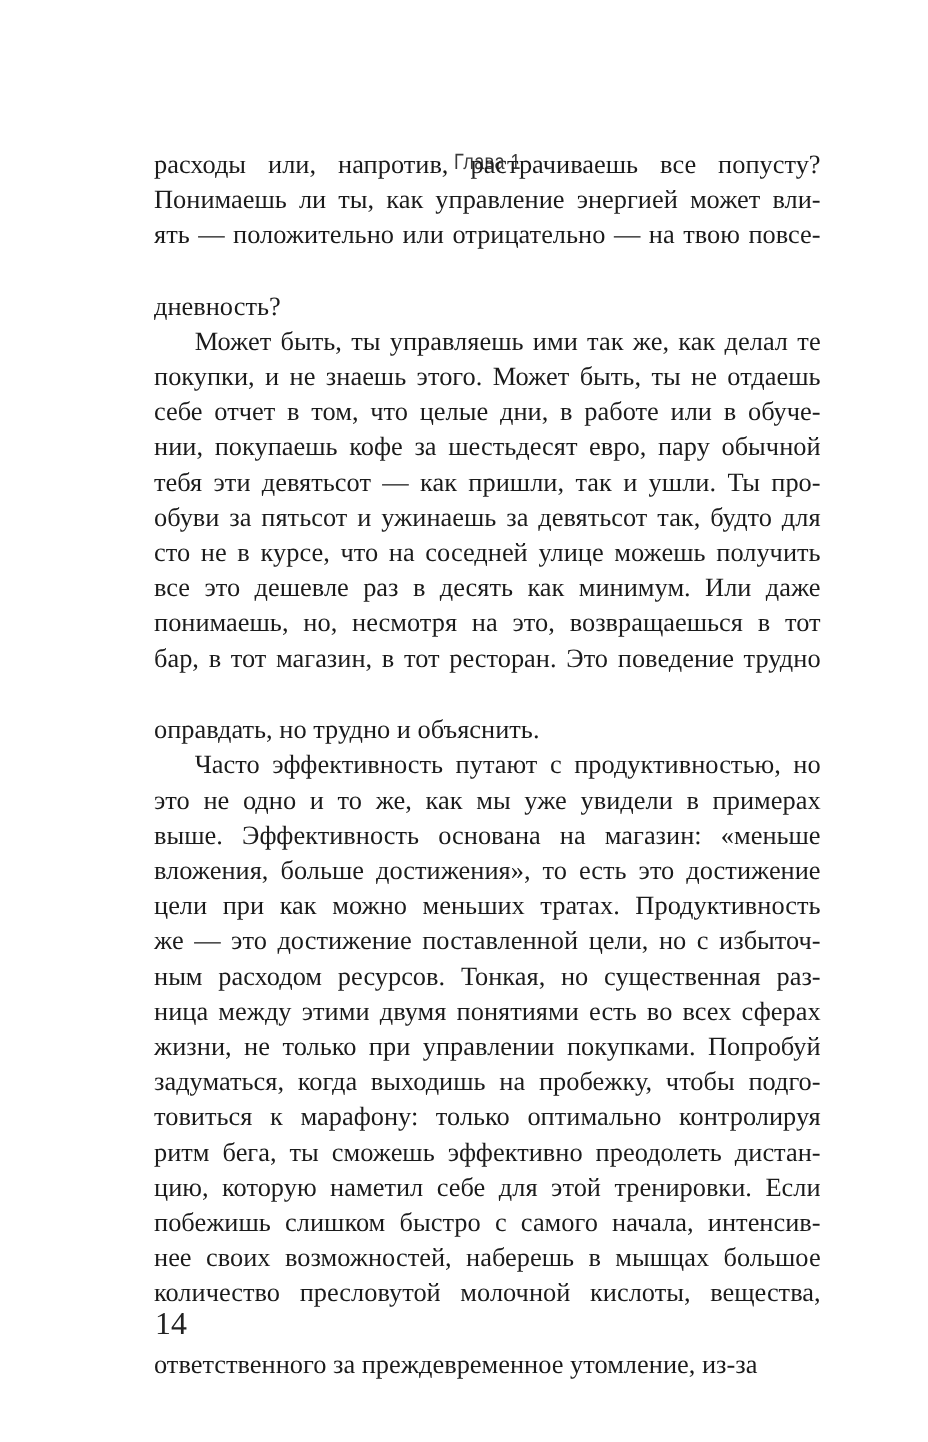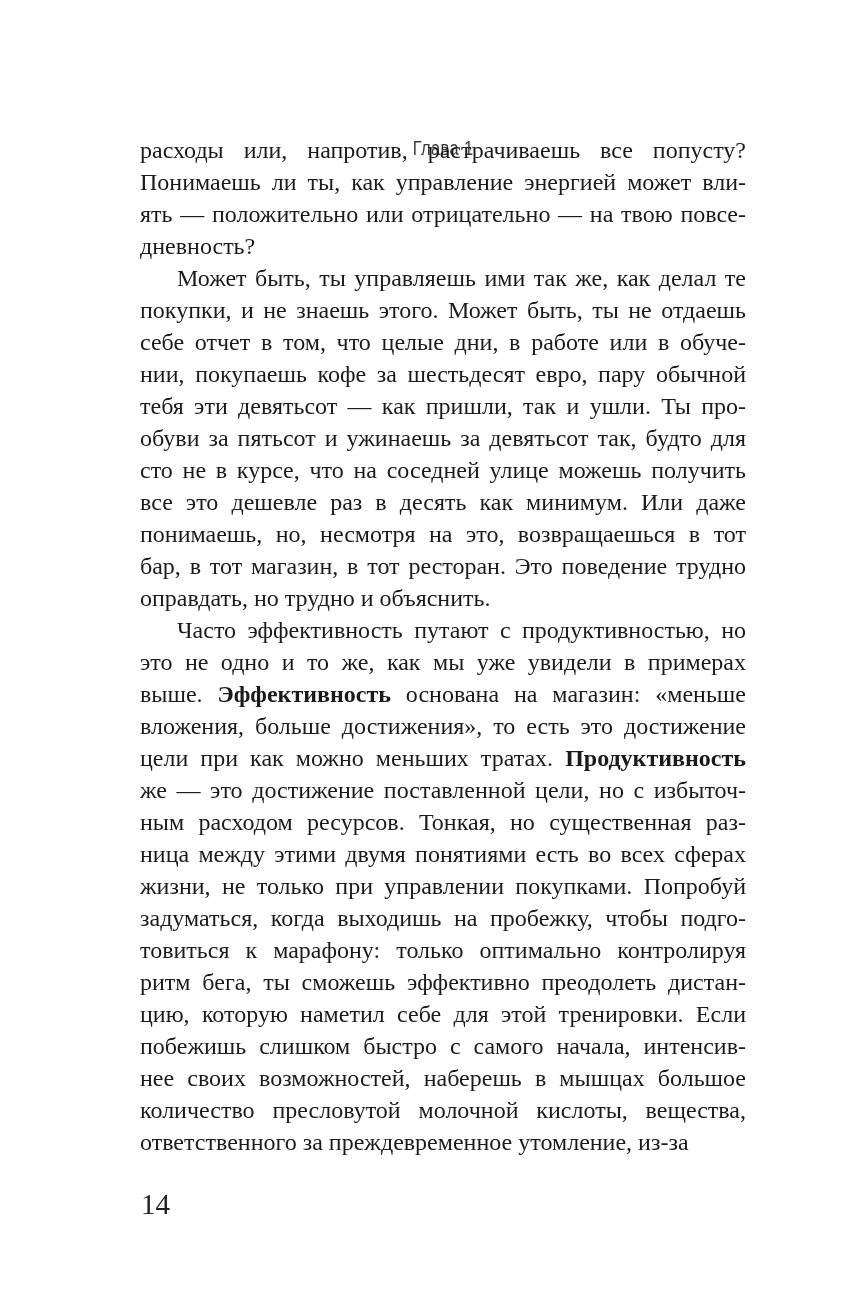--- a/index.html
+++ b/index.html
@@ -44,26 +44,27 @@
     line-height: 32px;
     color: #1b1b1b;
   }
   .line {
     height: 32px;
     text-align: justify;
     text-align-last: justify;
   }
   .line.para-last {
     text-align-last: left;
+    margin-top: 33px;
   }
   .line.indented {
     text-indent: 37px;
   }
   .line b {
-    font-weight: bold;
+    font-weight: normal;
   }
   .page-number {
     position: absolute;
     left: 141px;
     top: 1189px;
     font-size: 29px;
     line-height: 30px;
     color: #222222;
     font-family: "Liberation Serif", serif;
   }

